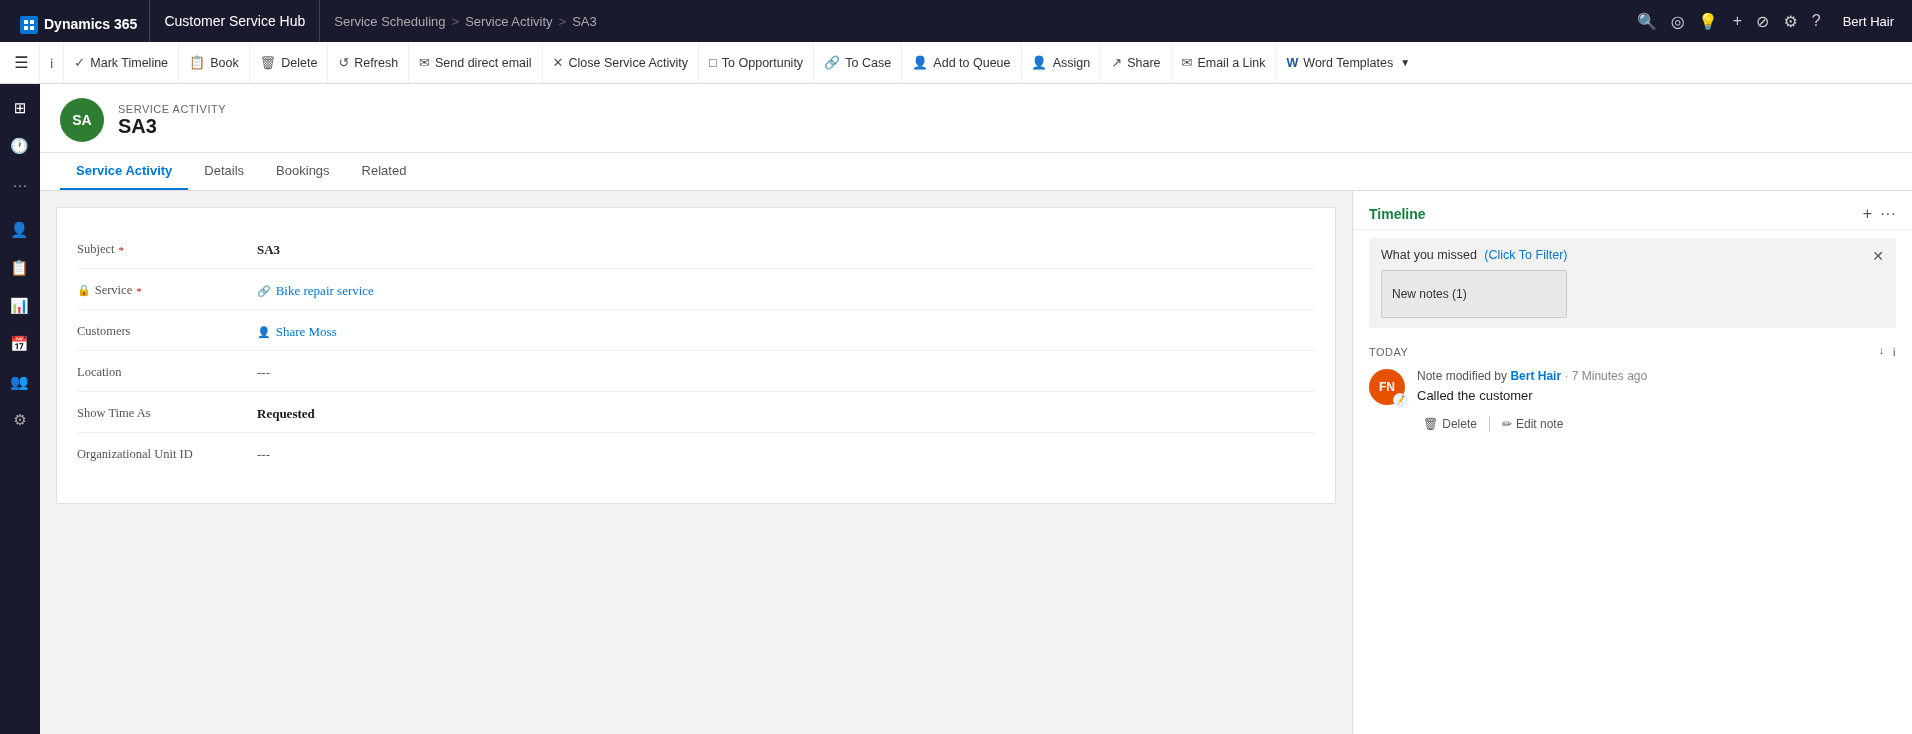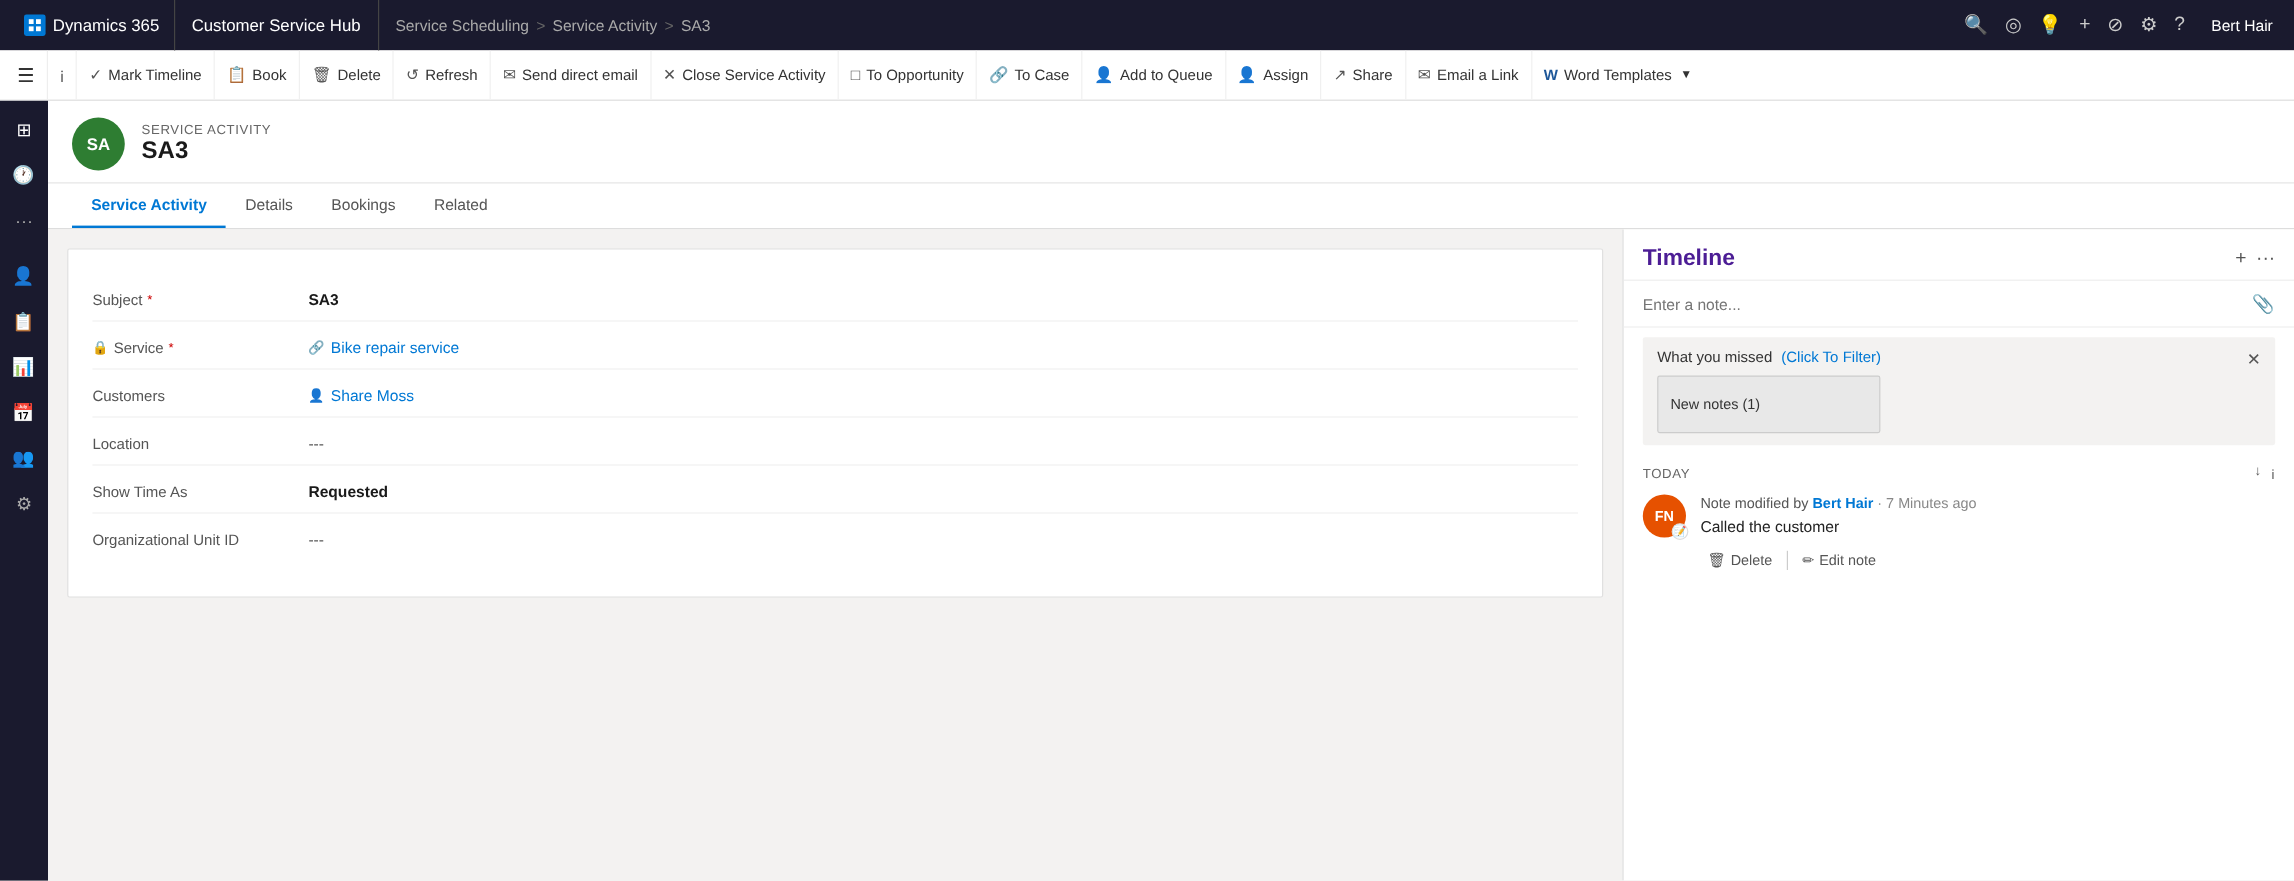--- a/index.html
+++ b/index.html
@@ -10,25 +10,25 @@
       display: flex;
       align-items: center;
       background: #1a1a2e;
       color: #fff;
       height: 42px;
       padding: 0 8px;
       gap: 0;
     }
     .top-nav-brand {
       display: flex;
-      align-items: center;
+      align-items: flex-start;
       gap: 6px;
       padding: 16px 12px;
       font-size: 14px;
-      font-weight: 400;
+      font-weight: 700;
       color: #fff;
       white-space: nowrap;
       border-right: 1px solid #444;
       height: 100%;
     }
     .top-nav-app {
       display: flex;
       align-items: center;
       padding: 0 14px;
       font-size: 14px;
@@ -219,24 +219,25 @@
     .form-card {
       background: #fff;
       border: 1px solid #e0e0e0;
       border-radius: 2px;
       padding: 20px 20px 30px 20px;
     }
 
     
     .form-row {
       display: flex;
-      align-items: center;
+      align-items: flex-start;
       padding: 10px 0;
       border-bottom: 1px solid #f0f0f0;
       gap: 20px;
+      font-family: Liberation Serif, serif;
     }
     .form-row:last-child { border-bottom: none; }
     .form-label {
       width: 160px;
       min-width: 160px;
       font-size: 12.5px;
       color: #555;
       padding-top: 4px;
       display: flex;
       align-items: center;
@@ -272,23 +273,23 @@
       font-weight: 600;
       color: #222;
       margin-bottom: 6px;
     }
     .notes-subheader {
       display: flex;
       align-items: center;
       justify-content: space-between;
     }
     .notes-timeline-label {
-      font-size: 19px;
+      font-size: 14px;
       font-weight: 600;
-      color: #4c1d95;
+      color: #15803d;
     }
     .notes-actions {
       display: flex;
       align-items: center;
       gap: 8px;
     }
     .notes-action-btn {
       cursor: pointer;
       color: #555;
       font-size: 16px;
@@ -645,24 +646,20 @@
         <div class="notes-header">
           <div class="notes-subheader">
             <div class="notes-timeline-label">Timeline</div>
             <div class="notes-actions">
               <span class="notes-action-btn" title="Add">+</span>
               <span class="notes-action-btn" title="More">···</span>
             </div>
           </div>
         </div>
 
-        <div class="notes-input-area">
-          <input class="notes-input" type="text" placeholder="Enter a note..." style="">
-          <span class="notes-attach-icon" title="Attach">📎</span>
-        </div>
 
         <div class="missed-banner">
           <div class="missed-content">
             <div class="missed-title">
               <span>What you missed</span>
               <span class="click-filter">(Click To Filter)</span>
             </div>
             <div class="missed-badge">New notes (1)</div>
           </div>
           <span class="missed-close">✕</span>

